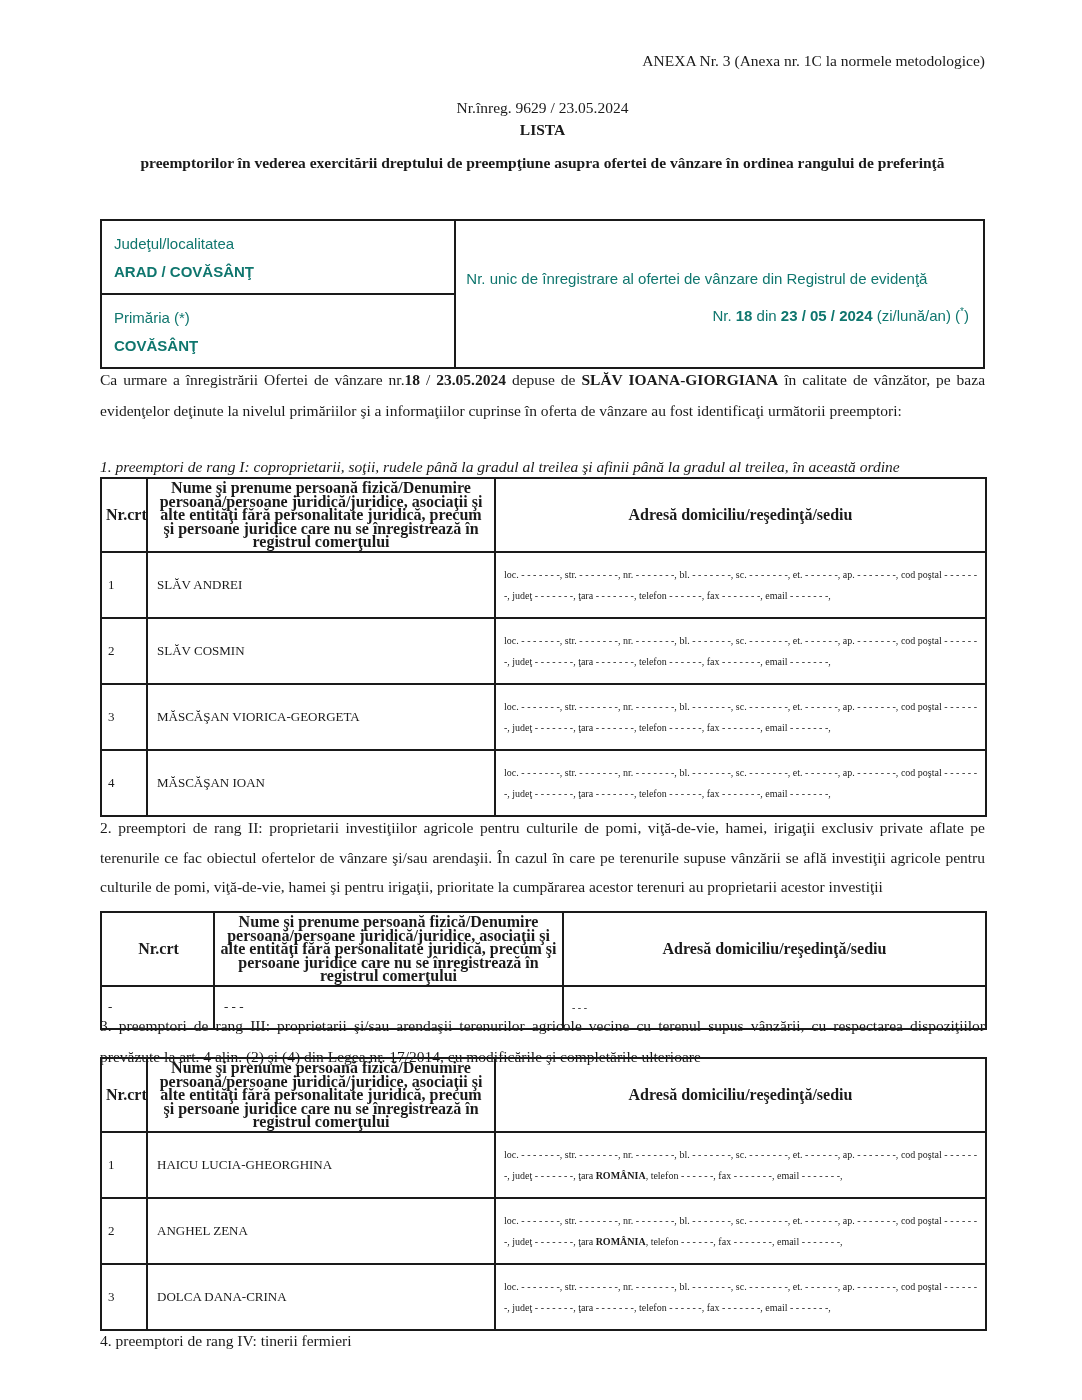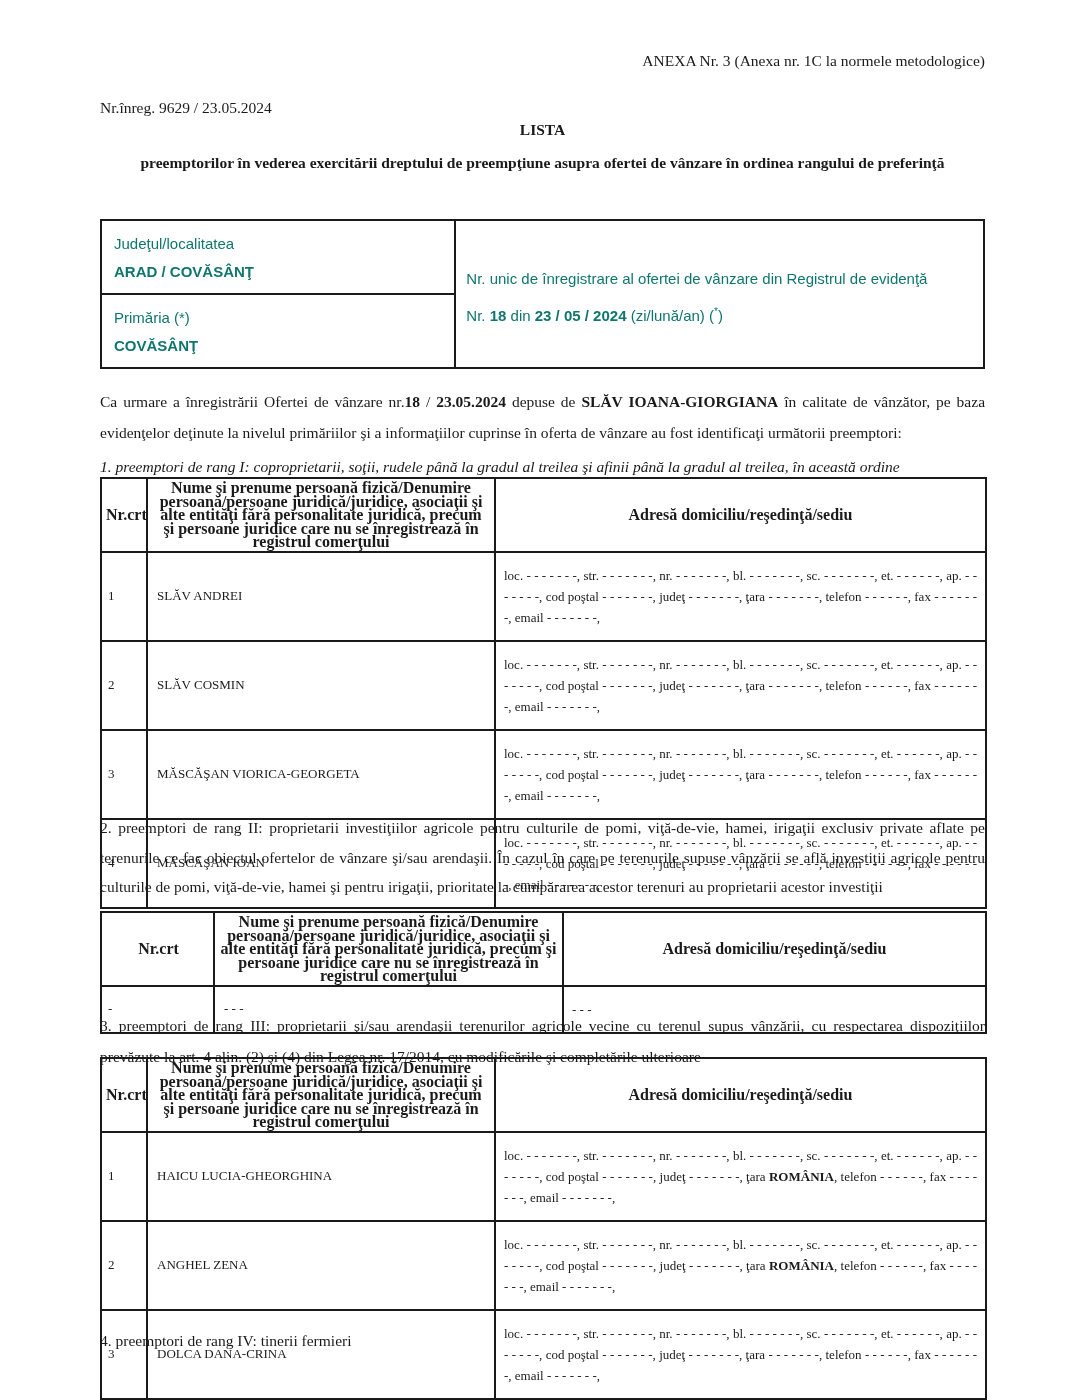--- a/index.html
+++ b/index.html
@@ -4,42 +4,42 @@
 <style>
   * { margin:0; padding:0; box-sizing:border-box; }
   html,body { background:#ffffff; }
   .page {
     position:relative; width:1082px; height:1400px; background:#ffffff;
     font-family:"Liberation Serif", serif; color:#1a1a1a; overflow:hidden;
   }
   .abs { position:absolute; left:100px; width:885px; }
 
   .anexa-line { top:52px; text-align:right; font-size:15.5px; }
-  .reg-line   { top:99px; text-align:left; font-size:15.5px; }
+  .reg-line   { top:99px; text-align:center; font-size:15.5px; }
   .doc-title  { top:121px; text-align:center; font-size:15.5px; font-weight:bold; }
   .doc-subtitle { top:149px; text-align:center; font-size:15.5px; font-weight:bold; line-height:28px; }
 
   
   .info-table { top:219px; border-collapse:collapse; width:885px;
     font-family:"Liberation Sans", sans-serif; color:#0f766e; font-size:15px; }
   .info-table td { border:2px solid #1a1a1a; vertical-align:middle; }
   .info-table .left-col { width:355px; padding:8px 12px; }
   .info-table .row-a { height:69px; }
   .info-table .row-b { height:70px;margin-top:10px; }
   .info-table .right-col { width:530px; padding:16px 14px 10px 10px; }
   .cell-label { line-height:30px; }
   .cell-value { font-weight:bold; line-height:26px; }
   .reg-label { text-align:justify; line-height:33px; }
-  .reg-nr-line { line-height:33px; margin-top:0px; }
+  .reg-nr-line { line-height:33px; margin-top:0px;text-align:right; }
   .b { font-weight:bold; }
   sup.star { font-size:10px; vertical-align:super; }
 
   
   .para { font-size:15.5px; line-height:31px; text-align:justify; }
-  .intro   { top:386px; }
+  .intro   { top:364px; }
   .sec1    { top:451px;font-style:italic; }
   .sec2    { top:813px;  line-height:29.5px; }
   .sec3    { top:1010px; }
   .sec4    { top:1325px; text-align:left; }
 
   
   table.ptable { border-collapse:collapse; width:885px; table-layout:fixed; }
   table.ptable td, table.ptable th { border:2px solid #1a1a1a; vertical-align:middle; overflow:hidden; }
   table.ptable th { font-weight:bold; font-size:16px; line-height:13.5px; text-align:center; }
   .t1 { top:477px; }
@@ -53,21 +53,21 @@
   .t2 .col-addr { width:423px; }
   .hrow { height:52px; }
   .t2 .hrow { height:44px; }
   th.h-nr { padding:2px 2px 2px 4px; }
   th.h-name { padding:2px 5px; text-align:justify; }
   th.h-addr { padding:2px 8px; }
   tr.drow { height:66px; }
   .t2 tr.drow { height:43px; }
   td.d-nr { font-size:13px; padding-left:6px; }
   td.d-name { font-size:13px; font-weight:normal; padding-left:9px; }
-  td.d-addr { font-size:13px; line-height:21px; text-align:justify; padding:12px 8px; }
+  td.d-addr { font-size:10px; line-height:21px; text-align:justify; padding:2px 8px; }
   .t2 td.d-name { font-weight:normal; }
 </style>
 </head>
 <body>
 
 <div class="page">
 
   <div class="abs anexa-line">ANEXA Nr. 3 (Anexa nr. 1C la normele metodologice)</div>
   <div class="abs reg-line">Nr.înreg. 9629 / 23.05.2024</div>
   <div class="abs doc-title">LISTA</div>

